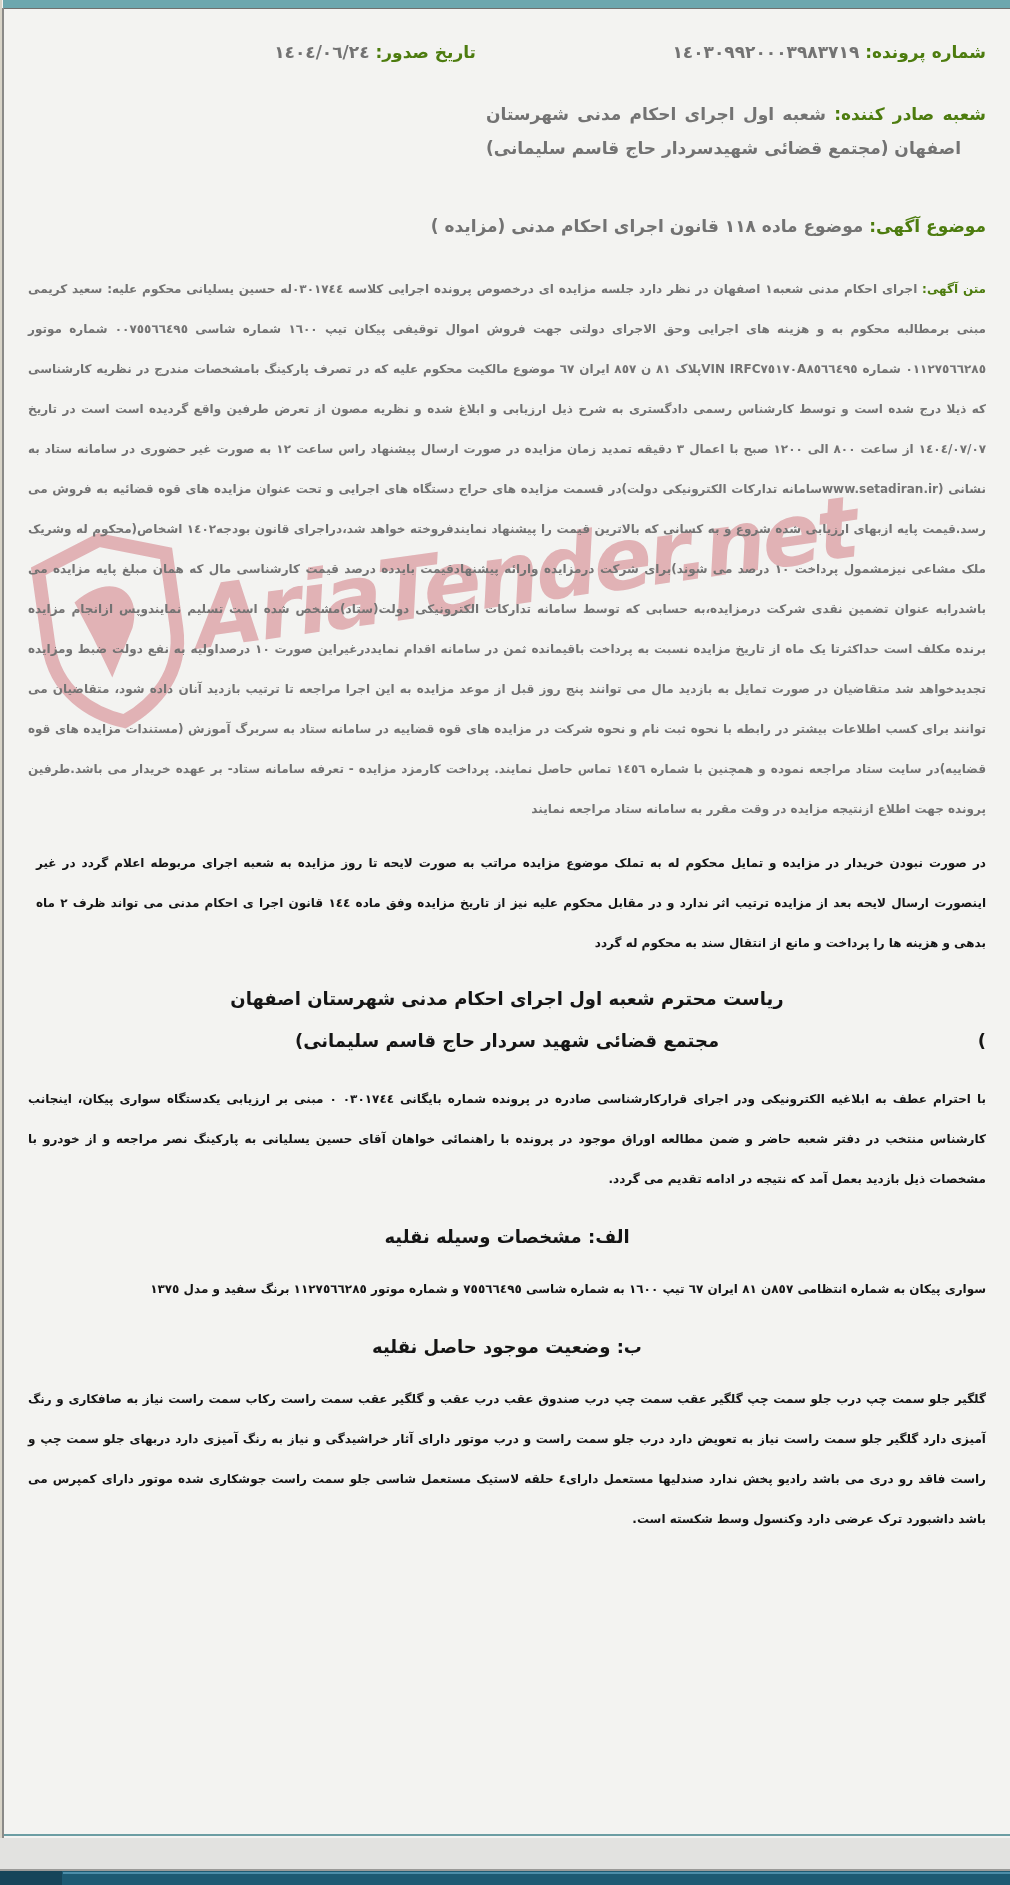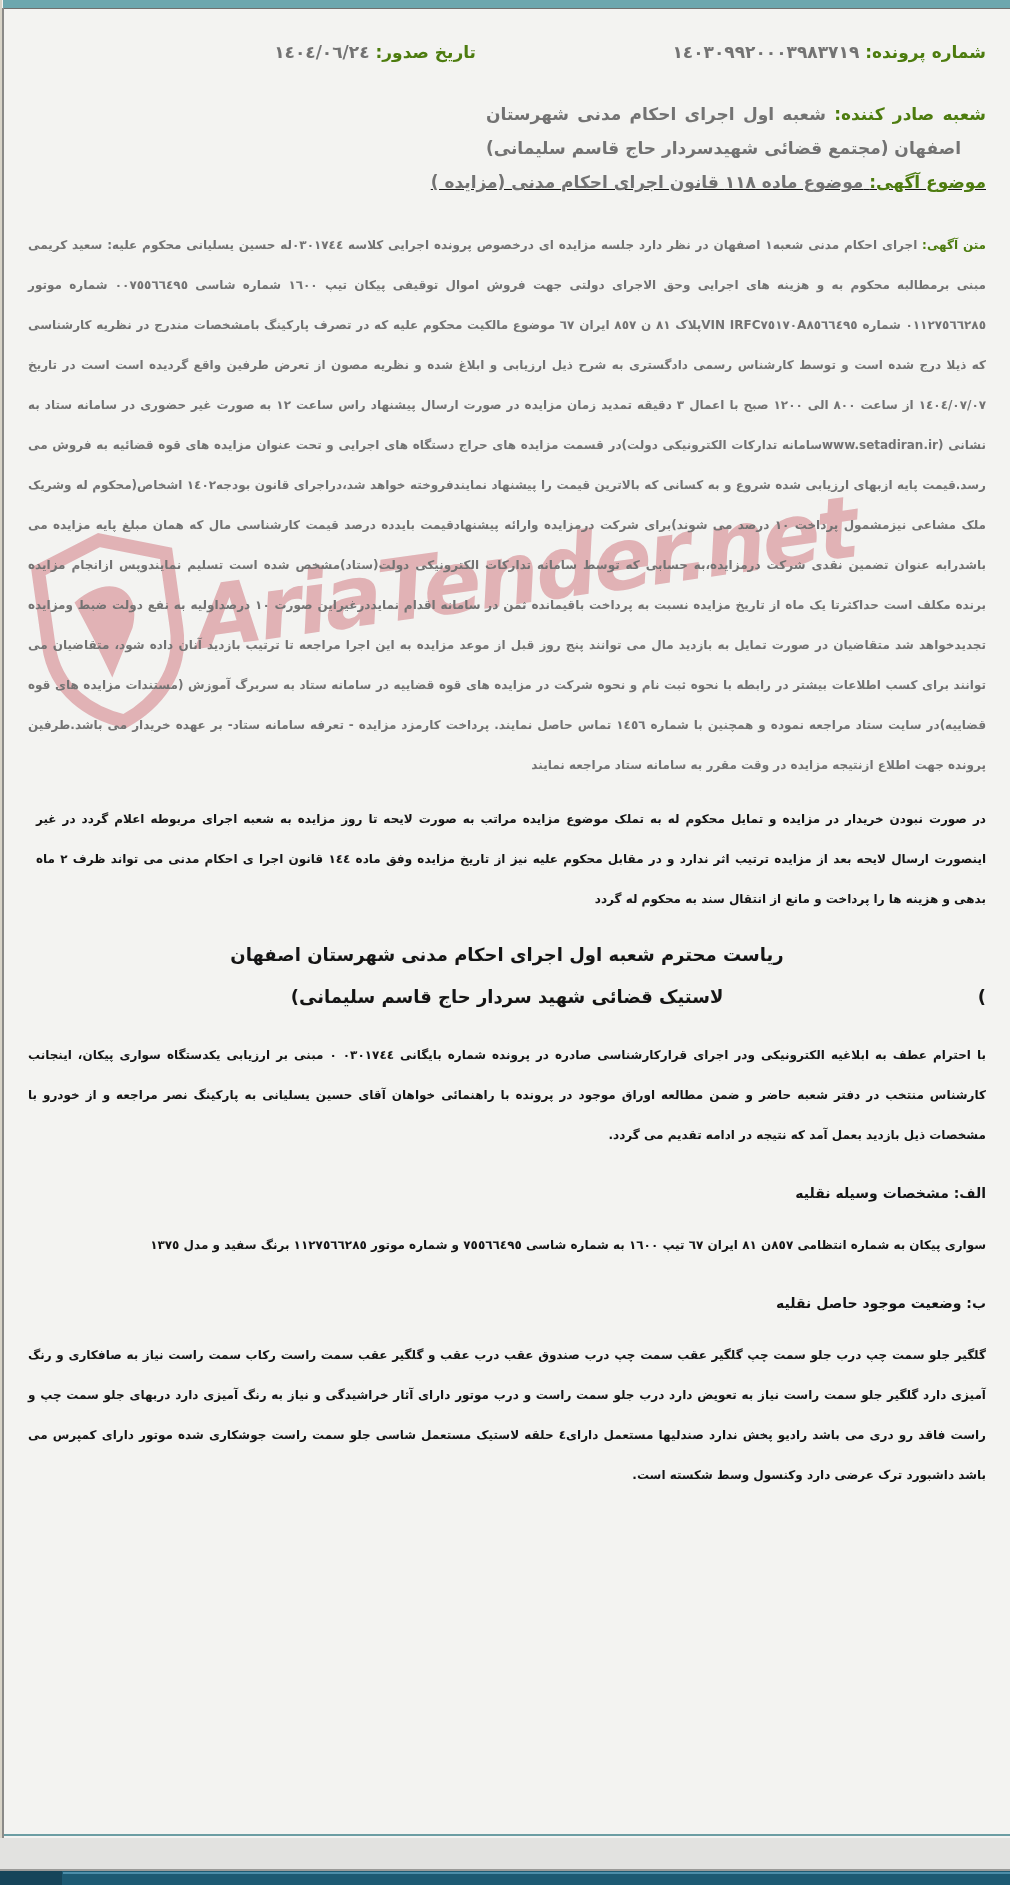--- a/index.html
+++ b/index.html
@@ -23,31 +23,31 @@
   .taskbar-left{position:absolute;top:1871px;left:0;width:62px;height:14px;background:#16455a;}
   .taskbar-seg{position:absolute;top:1872px;left:63px;right:0;height:2px;background:#4c8da9;}
 
   
   .hdr{display:grid;grid-template-columns:500px 1fr;column-gap:10px;row-gap:28px;align-items:start;}
   .cell{font-size:17px;line-height:34px;}
   .cell-right{text-align:right;}
   .cell-branch{text-align:justify;text-align-last:left;}
   .lbl{color:#4d7c0f;}
   .val{color:#737373;}
-  .subject-row{font-size:17px;line-height:34px;text-decoration:underline;}
+  .subject-row{margin-top:44px;font-size:17px;line-height:34px;}
 
   
   .bodytext{font-size:12px;line-height:40px;text-align:justify;text-align-last:right;margin:0;}
   .p1{margin-top:26px;}
   .p2{margin-top:14px;margin-left:8px;}
   .sig{font-size:18px;line-height:40px;text-align:center;margin-top:16px;}
   .sig2{position:relative;margin-top:2px;}
   .sig2 .open-paren{position:absolute;right:0;top:0;}
   .expert{margin-top:18px;}
-  .sec-title{font-size:14px;line-height:40px;margin-top:18px;text-align:right;}
+  .sec-title{font-size:18px;line-height:40px;margin-top:18px;text-align:center;}
   .sec-text{margin-top:12px;}
 
   
   .watermark{
     position:absolute;top:472px;left:30px;width:720px;height:220px;
     transform:rotate(-8deg);color:rgba(198,80,92,0.40);
     direction:ltr;display:flex;align-items:center;gap:10px;
     pointer-events:none;z-index:0;
   }
   .watermark .wm-text{font-size:86px;font-style:italic;letter-spacing:-3px;white-space:nowrap;}
@@ -97,21 +97,21 @@
       <p class="bodytext p1">
         <span class="lbl">متن آگهی:</span>
         <span class="val">اجرای احکام مدنی شعبه١ اصفهان در نظر دارد جلسه مزایده ای درخصوص پرونده اجرایی کلاسه ٠٣٠١٧٤٤له حسین یسلیانی محکوم علیه: سعید کریمی مبنی برمطالبه محکوم به و هزینه های اجرایی وحق الاجرای دولتی جهت فروش اموال توقیفی پیکان تیپ ١٦٠٠ شماره شاسی ٠٠٧٥٥٦٦٤٩٥ شماره موتور ٠١١٢٧٥٦٦٢٨٥ شماره VIN IRFC٧٥١٧٠A٨٥٦٦٤٩٥پلاک ٨١ ن ٨٥٧ ایران ٦٧ موضوع مالکیت محکوم علیه که در تصرف پارکینگ بامشخصات مندرج در نظریه کارشناسی که ذیلا درج شده است و توسط کارشناس رسمی دادگستری به شرح ذیل ارزیابی و ابلاغ شده و نظریه مصون از تعرض طرفین واقع گردیده است است در تاریخ ١٤٠٤/٠٧/٠٧ از ساعت ٨٠٠ الی ١٢٠٠ صبح با اعمال ٣ دقیقه تمدید زمان مزایده در صورت ارسال پیشنهاد راس ساعت ١٢ به صورت غیر حضوری در سامانه ستاد به نشانی (www.setadiran.irسامانه تدارکات الکترونیکی دولت)در قسمت مزایده های حراج دستگاه های اجرایی و تحت عنوان مزایده های قوه قضائیه به فروش می رسد.قیمت پایه ازبهای ارزیابی شده شروع و به کسانی که بالاترین قیمت را پیشنهاد نمایندفروخته خواهد شد،دراجرای قانون بودجه١٤٠٢ اشخاص(محکوم له وشریک ملک مشاعی نیزمشمول پرداخت ١٠ درصد می شوند)برای شرکت درمزایده وارائه پیشنهادقیمت بایدده درصد قیمت کارشناسی مال که همان مبلغ پایه مزایده می باشدرابه عنوان تضمین نقدی شرکت درمزایده،به حسابی که توسط سامانه تدارکات الکترونیکی دولت(ستاد)مشخص شده است تسلیم نمایندوپس ازانجام مزایده برنده مکلف است حداکثرتا یک ماه از تاریخ مزایده نسبت به پرداخت باقیمانده ثمن در سامانه اقدام نمایددرغیراین صورت ١٠ درصداولیه به نفع دولت ضبط ومزایده تجدیدخواهد شد متقاضیان در صورت تمایل به بازدید مال می توانند پنج روز قبل از موعد مزایده به این اجرا مراجعه تا ترتیب بازدید آنان داده شود، متقاضیان می توانند برای کسب اطلاعات بیشتر در رابطه با نحوه ثبت نام و نحوه شرکت در مزایده های قوه قضاییه در سامانه ستاد به سربرگ آموزش (مستندات مزایده های قوه قضاییه)در سایت ستاد مراجعه نموده و همچنین با شماره ١٤٥٦ تماس حاصل نمایند. پرداخت کارمزد مزایده - تعرفه سامانه ستاد- بر عهده خریدار می باشد.طرفین پرونده جهت اطلاع ازنتیجه مزایده در وقت مقرر به سامانه ستاد مراجعه نمایند</span>
       </p>
 
       <p class="bodytext p2">در صورت نبودن خریدار در مزایده و تمایل محکوم له به تملک موضوع مزایده مراتب به صورت لایحه تا روز مزایده به شعبه اجرای مربوطه اعلام گردد در غیر اینصورت ارسال لایحه بعد از مزایده ترتیب اثر ندارد و در مقابل محکوم علیه نیز از تاریخ مزایده وفق ماده ١٤٤ قانون اجرا ی احکام مدنی می تواند ظرف ٢ ماه بدهی و هزینه ها را پرداخت و مانع از انتقال سند به محکوم له گردد</p>
 
       <div class="sig">ریاست محترم شعبه اول اجرای احکام مدنی شهرستان اصفهان</div>
       <div class="sig sig2">
         <span class="open-paren" dir="ltr">(</span>
-        <span>لاستیک قضائی شهید سردار حاج قاسم سلیمانی)</span>
+        <span>مجتمع قضائی شهید سردار حاج قاسم سلیمانی)</span>
       </div>
 
       <p class="bodytext expert">با احترام عطف به ابلاغیه الکترونیکی ودر اجرای قرارکارشناسی صادره در پرونده شماره بایگانی ٠٣٠١٧٤٤ ٠ مبنی بر ارزیابی یکدستگاه سواری پیکان، اینجانب کارشناس منتخب در دفتر شعبه حاضر و ضمن مطالعه اوراق موجود در پرونده با راهنمائی خواهان آقای حسین یسلیانی به پارکینگ نصر مراجعه و از خودرو با مشخصات ذیل بازدید بعمل آمد که نتیجه در ادامه تقدیم می گردد.</p>
 
       <div class="sec-title">الف: مشخصات وسیله نقلیه</div>
       <p class="bodytext sec-text">سواری پیکان به شماره انتظامی ٨٥٧ن ٨١ ایران ٦٧ تیپ ١٦٠٠ به شماره شاسی ٧٥٥٦٦٤٩٥ و شماره موتور ١١٢٧٥٦٦٢٨٥ برنگ سفید و مدل ١٣٧٥</p>
 
       <div class="sec-title">ب: وضعیت موجود حاصل نقلیه</div>
       <p class="bodytext sec-text">گلگیر جلو سمت چپ درب جلو سمت چپ گلگیر عقب سمت چپ درب صندوق عقب درب عقب و گلگیر عقب سمت راست رکاب سمت راست نیاز به صافکاری و رنگ آمیزی دارد گلگیر جلو سمت راست نیاز به تعویض دارد درب جلو سمت راست و درب موتور دارای آثار خراشیدگی و نیاز به رنگ آمیزی دارد دربهای جلو سمت چپ و راست فاقد رو دری می باشد رادیو پخش ندارد صندلیها مستعمل دارای٤ حلقه لاستیک مستعمل شاسی جلو سمت راست جوشکاری شده موتور دارای کمپرس می باشد داشبورد ترک عرضی دارد وکنسول وسط شکسته است.</p>
 

